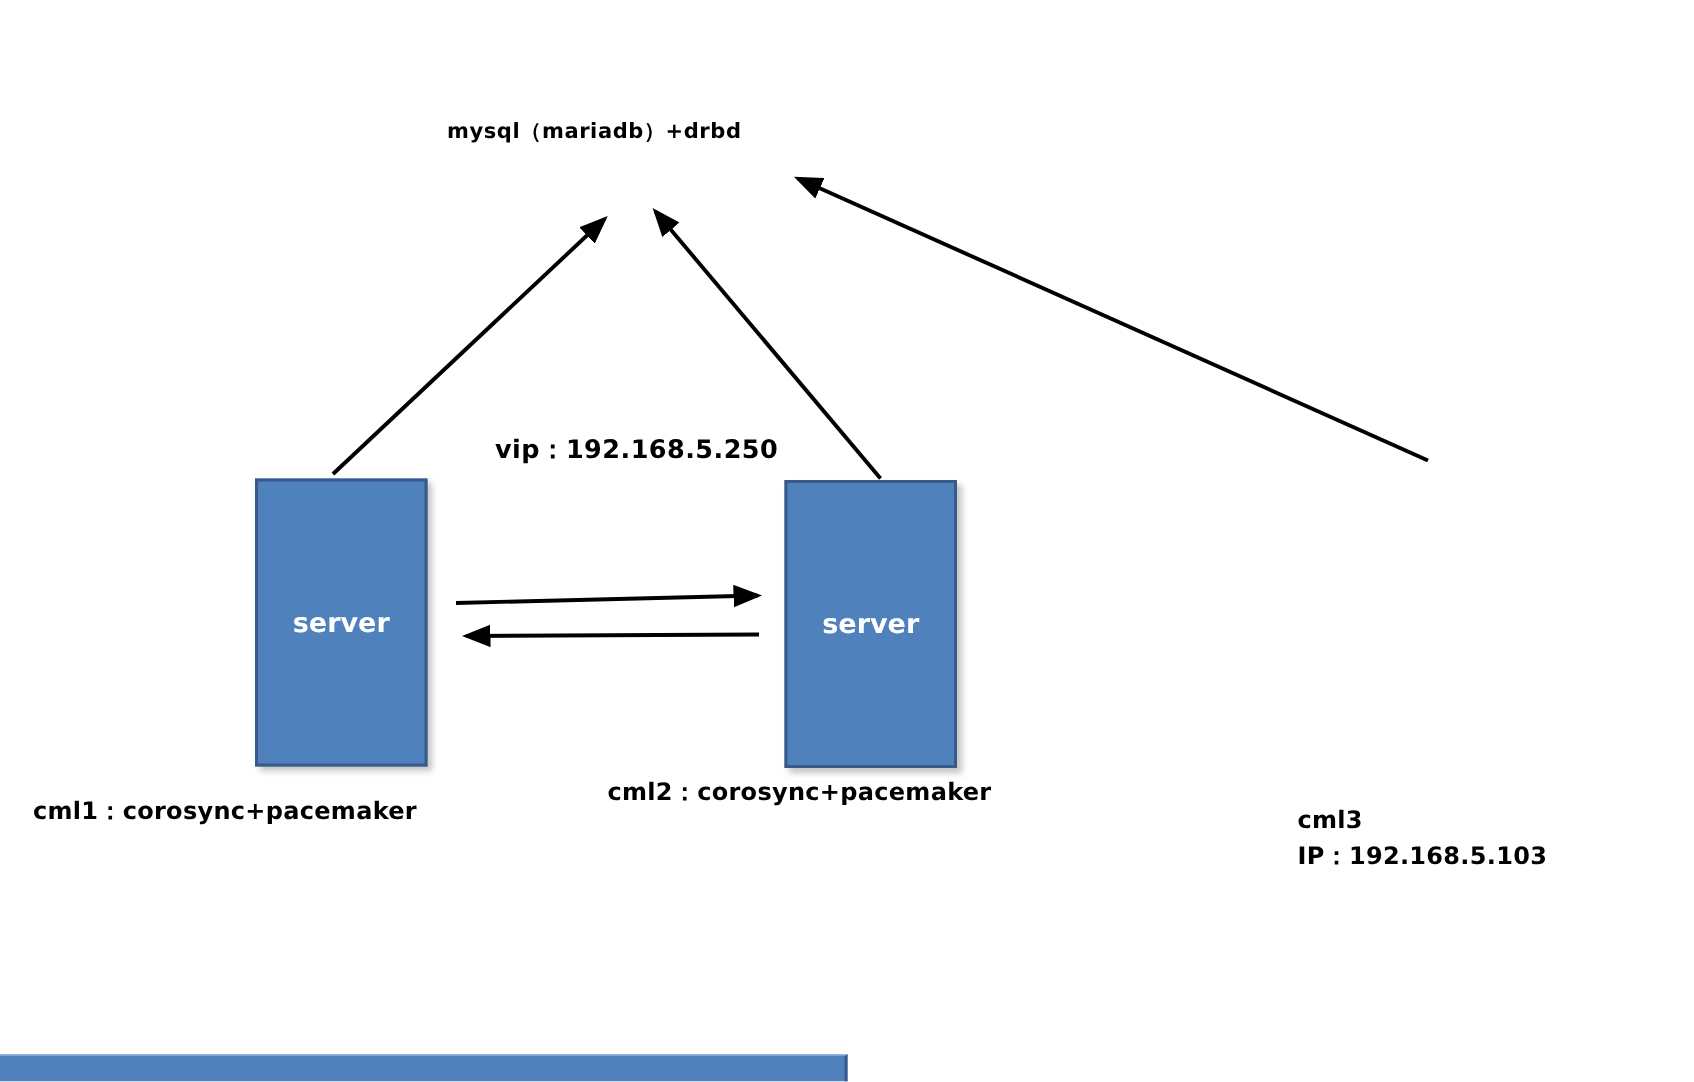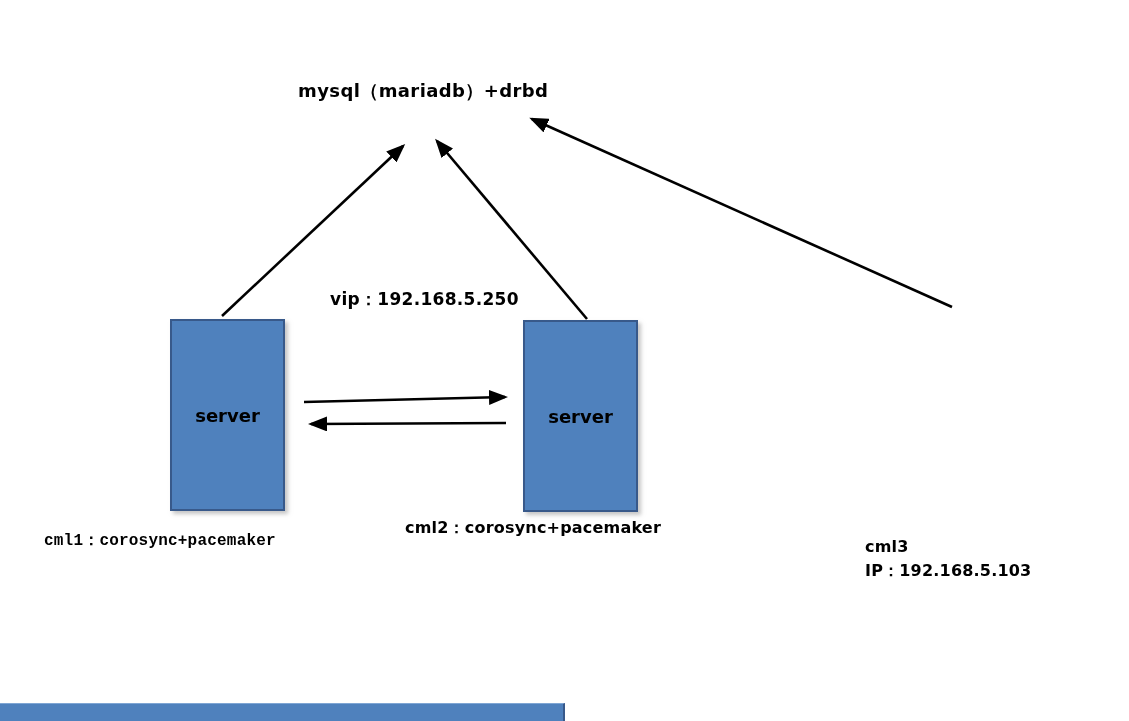--- a/index.html
+++ b/index.html
@@ -20,21 +20,21 @@
     left: 0; top: 0;
     width: 1129px; height: 721px;
     pointer-events: none;
   }
   .arrow-layer line { stroke: var(--arrow, #000000); stroke-width: 2.6; }
   .arrow-layer path.head { fill: var(--arrow, #000000); stroke: none; }
 
   .title {
     position: absolute;
     left: 298px; top: 79px;
-    font-size: 18px;
+    font-size: 14px;
     font-weight: bold;
     letter-spacing: 0.4px;
     color: #000000;
     white-space: nowrap;
   }
   .vip-label {
     position: absolute;
     left: 288px; top: 288px;
     font-size: 17px;
     font-weight: bold;
@@ -49,36 +49,36 @@
     background: var(--node-fill, #4f81bd);
     border: 2px solid var(--node-border, #38598a);
     box-shadow: 3px 3px 4px rgba(150,150,150,0.55);
     display: flex;
     align-items: center;
     justify-content: center;
   }
   .node .node-label {
     font-size: 18px;
     font-weight: bold;
-    color: #000000;
+    color: #ffffff;
   }
   .node1 { left: 170px; top: 319px; }
   .node2 { left: 523px; top: 320px; }
   .node3 { left: 918px; top: 321px; }
 
   .caption {
     position: absolute;
     font-size: 16px;
     font-weight: bold;
     line-height: 24px;
     letter-spacing: 0.2px;
     color: #000000;
     white-space: nowrap;
   }
-  .cap1 { left: 44px;  top: 529px; font-family: Liberation Mono, monospace; }
+  .cap1 { left: 22px;  top: 529px; }
   .cap2 { left: 405px; top: 516px; }
   .cap3 { left: 865px; top: 535px; }
 
   .bottom-bar {
     position: absolute;
     left: 0; top: 703px;
     width: 563px; height: 18px;
     background: var(--node-fill, #4f81bd);
     border-top: 1px solid #7fa6d4;
     border-right: 2px solid #38598a;

